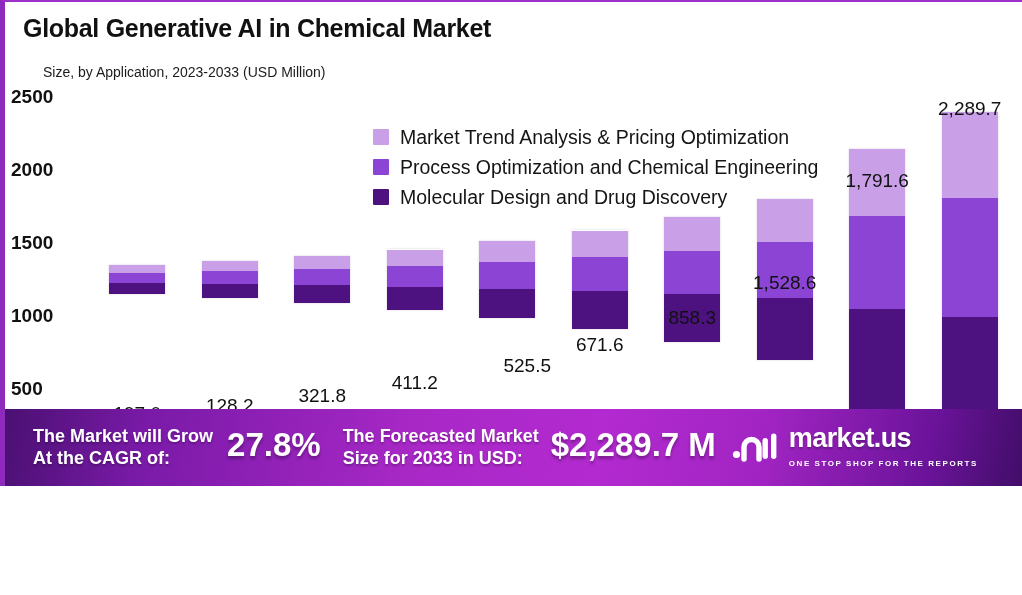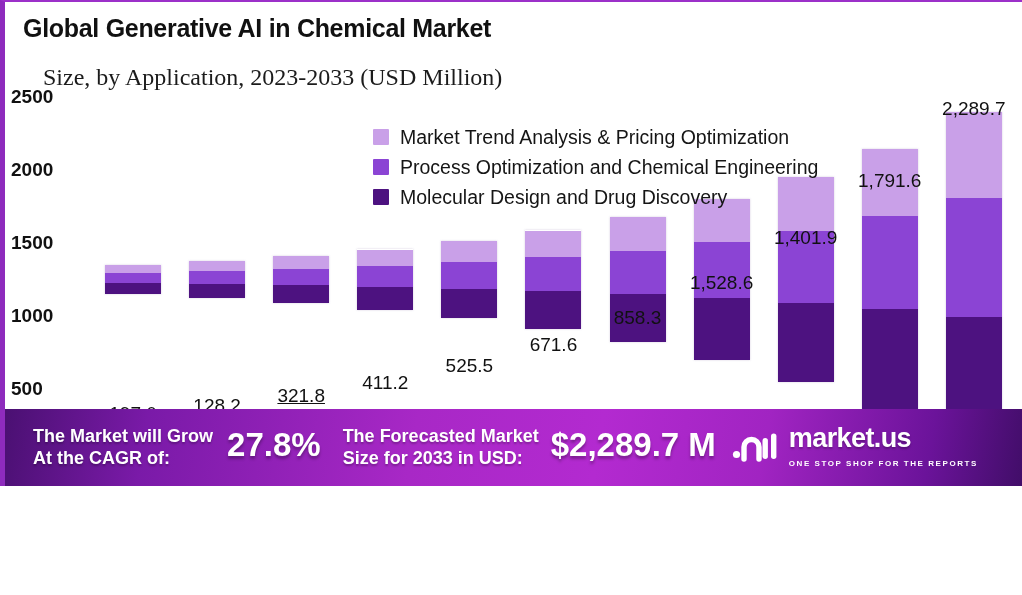--- a/index.html
+++ b/index.html
@@ -24,24 +24,23 @@
     left: 18px; top: 12px;
     font-size: 25px;
     font-weight: bold;
     color: #111111;
     letter-spacing: -0.3px;
     white-space: nowrap;
   }
   #chart-subtitle {
     position: absolute;
     left: 38px; top: 62px;
-    font-size: 24px;
+    font-size: 14px;
     color: #1b1b1b;
     white-space: nowrap;
-    font-family: Liberation Serif, serif;
   }
 
   
   #legend {
     position: absolute;
     left: 368px; top: 120px;
     z-index: 5;
   }
   .legend-row {
     display: flex;
@@ -241,37 +240,37 @@
         </div>
         <div class="bar-group">
           <div class="bar-value" style="bottom: 44.7628px;">128.2</div>
           <div class="bar-stack" style="height: 36.7628px;">
             <div class="seg" style="background: rgb(201, 160, 232); height: 28.1176%;"></div>
             <div class="seg" style="background: rgb(139, 68, 212); height: 34.1541%;"></div>
             <div class="seg" style="background: rgb(77, 18, 128); height: 37.7284%;"></div>
           </div>
         </div>
         <div class="bar-group">
-          <div class="bar-value" style="bottom: 54.9828px; text-decoration: underline;">321.8</div>
+          <div class="bar-value" style="bottom: 54.9828px;">321.8</div>
           <div class="bar-stack" style="height: 46.9828px;">
             <div class="seg" style="background: rgb(201, 160, 232); height: 28.2163%;"></div>
             <div class="seg" style="background: rgb(139, 68, 212); height: 34.1827%;"></div>
             <div class="seg" style="background: rgb(77, 18, 128); height: 37.601%;"></div>
           </div>
         </div>
         <div class="bar-group">
           <div class="bar-value" style="bottom: 68.0352px;">411.2</div>
           <div class="bar-stack" style="height: 60.0352px;">
             <div class="seg" style="background: rgb(201, 160, 232); height: 28.0156%;"></div>
             <div class="seg" style="background: rgb(139, 68, 212); height: 34.2899%;"></div>
             <div class="seg" style="background: rgb(77, 18, 128); height: 37.6946%;"></div>
           </div>
         </div>
         <div class="bar-group">
-          <div class="bar-value" style="bottom: 84.723px;">525.5</div>
+          <div class="bar-value" style="bottom: 84.723px; margin-left: 20px;">525.5</div>
           <div class="bar-stack" style="height: 76.723px;">
             <div class="seg" style="background: rgb(201, 160, 232); height: 27.6879%;"></div>
             <div class="seg" style="background: rgb(139, 68, 212); height: 34.4434%;"></div>
             <div class="seg" style="background: rgb(77, 18, 128); height: 37.8687%;"></div>
           </div>
         </div>
         <div class="bar-group">
           <div class="bar-value" style="bottom: 106.054px;">671.6</div>
           <div class="bar-stack" style="height: 98.0536px;">
             <div class="seg" style="background: rgb(201, 160, 232); height: 27.4866%;"></div>
@@ -286,28 +285,20 @@
             <div class="seg" style="background: rgb(139, 68, 212); height: 34.7198%;"></div>
             <div class="seg" style="background: rgb(77, 18, 128); height: 38.0986%;"></div>
           </div>
         </div>
         <div class="bar-group">
           <div class="bar-value" style="bottom: 168.147px;">1,528.6</div>
           <div class="bar-stack" style="height: 160.147px;">
             <div class="seg" style="background: rgb(201, 160, 232); height: 26.7937%;"></div>
             <div class="seg" style="background: rgb(139, 68, 212); height: 34.9166%;"></div>
             <div class="seg" style="background: rgb(77, 18, 128); height: 38.2897%;"></div>
-          </div>
-        </div>
-        <div class="bar-group">
-          <div class="bar-value" style="bottom: 212.677px;">1,401.9</div>
-          <div class="bar-stack" style="height: 204.677px;">
-            <div class="seg" style="background: rgb(201, 160, 232); height: 26.3856%;"></div>
-            <div class="seg" style="background: rgb(139, 68, 212); height: 35.0952%;"></div>
-            <div class="seg" style="background: rgb(77, 18, 128); height: 38.5192%;"></div>
           </div>
         </div>
         <div class="bar-group">
           <div class="bar-value" style="bottom: 269.574px;">1,791.6</div>
           <div class="bar-stack" style="height: 261.574px;">
             <div class="seg" style="background: rgb(201, 160, 232); height: 25.8763%;"></div>
             <div class="seg" style="background: rgb(139, 68, 212); height: 35.3315%;"></div>
             <div class="seg" style="background: rgb(77, 18, 128); height: 38.7921%;"></div>
           </div>
         </div>

